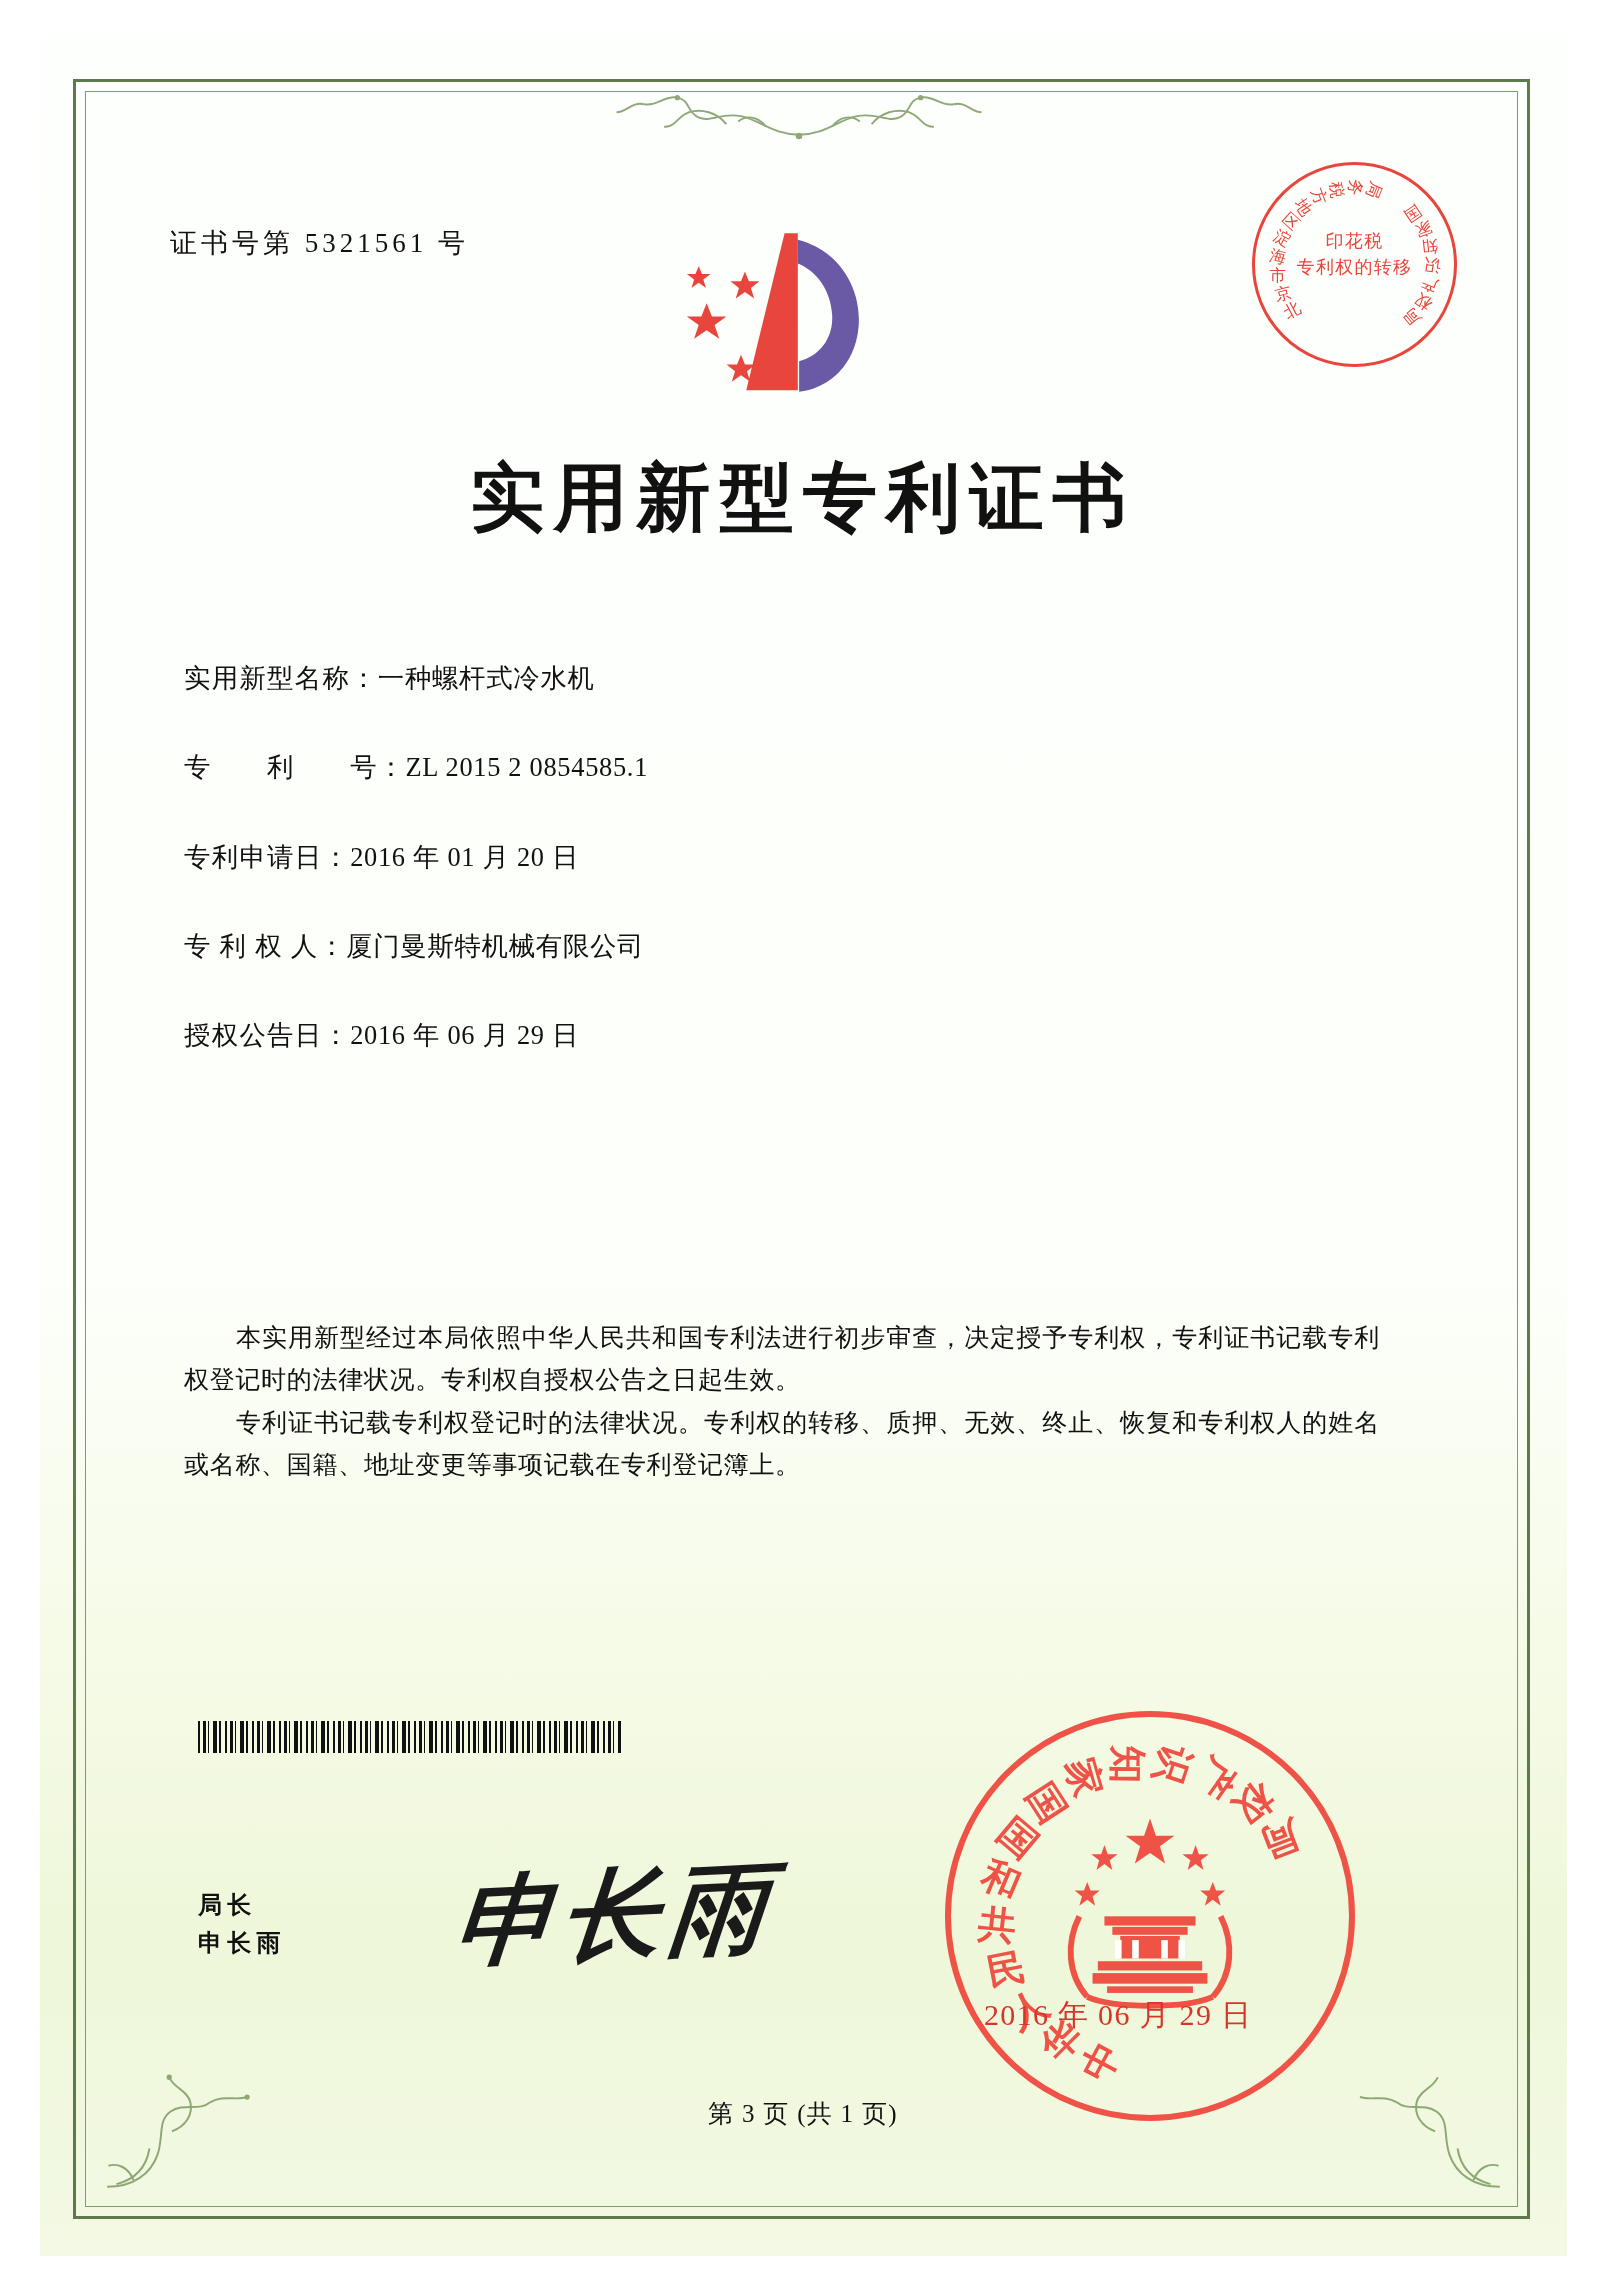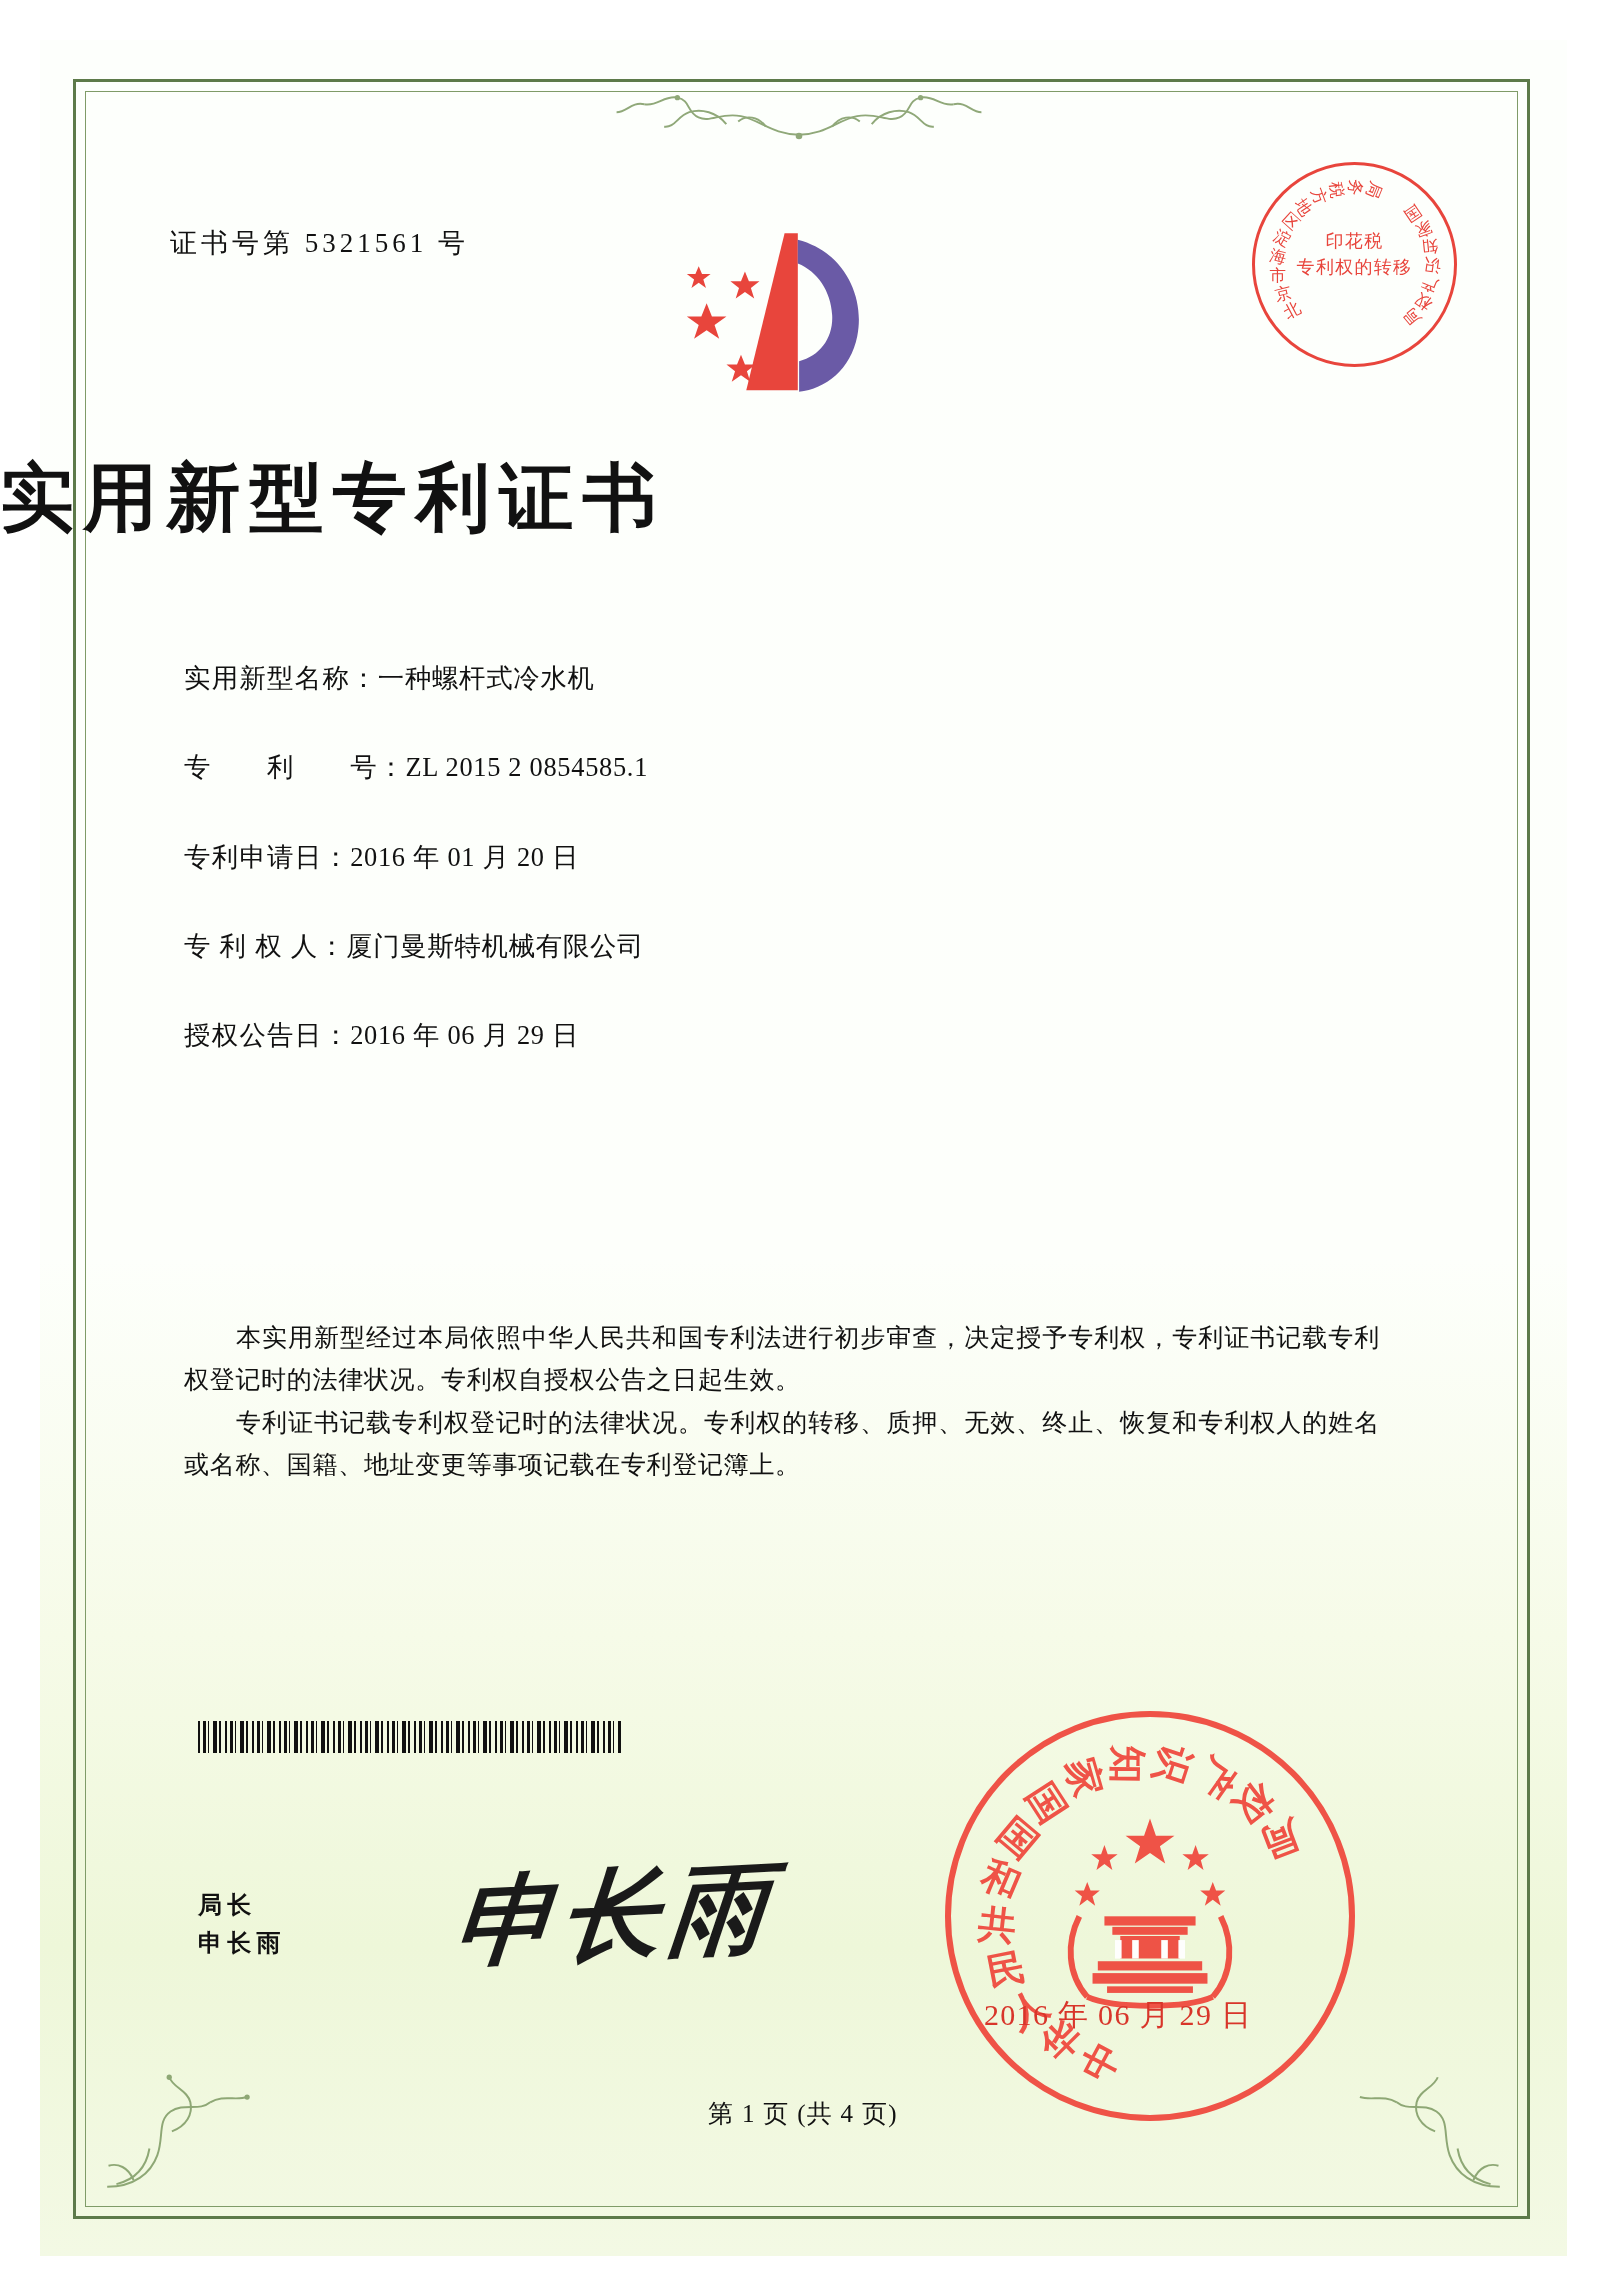--- a/index.html
+++ b/index.html
@@ -94,21 +94,21 @@
     text-align: center;
     font-size: 18px;
     line-height: 1.45;
     letter-spacing: 1.3px;
   }
 
   .main-title {
     position: absolute;
     left: 0; right: 0;
     top: 449px;
-    text-align: left;
+    text-align: center;
     font-size: 74px;
     letter-spacing: 9.2px;
     font-weight: bold;
     font-family: "Liberation Serif", serif;
   }
 
   
   .fields {
     position: absolute;
     left: 184px;
@@ -397,15 +397,15 @@
 
           <path d="M58 170 C 38 210 40 258 70 292" fill="none" stroke="#ef4b3f" stroke-width="9"></path>
           <path d="M272 170 C 292 210 290 258 260 292" fill="none" stroke="#ef4b3f" stroke-width="9"></path>
           <path d="M70 292 C 110 310 220 310 260 292" fill="none" stroke="#ef4b3f" stroke-width="9"></path>
         </g>
       </svg>
     </div>
   </div>
   <div class="seal-date">2016 年 06 月 29 日</div>
 
-  <div class="page-foot">第 1 页 (共 4 页)</div>
+  <div class="page-foot">第 3 页 (共 1 页)</div>
 </div>
 
 
 </body></html>

